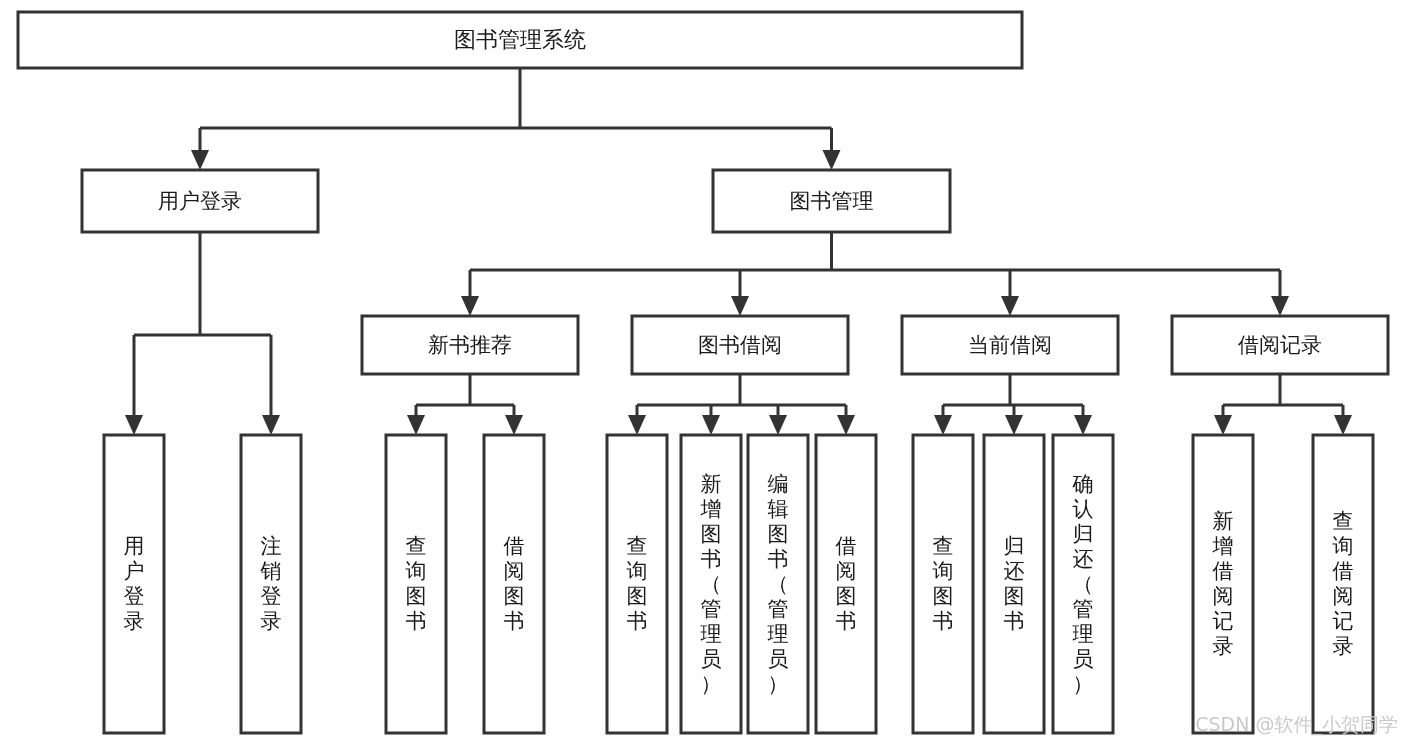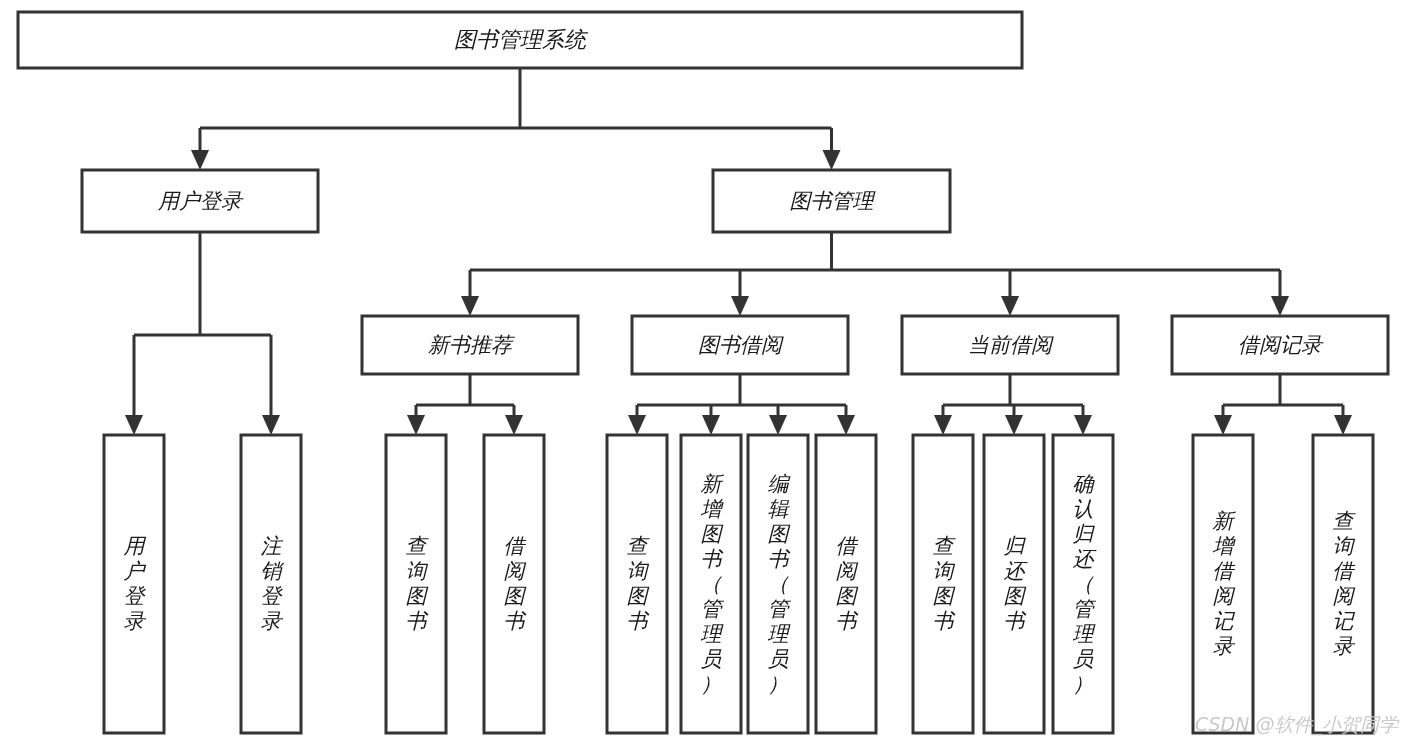--- a/index.html
+++ b/index.html
@@ -14,21 +14,20 @@
     position: relative;
     overflow: hidden;
     font-family: "DejaVu Sans", "Liberation Sans", sans-serif;
   }
   #diagram-root {
     position: absolute;
     left: 0;
     top: 0;
     width: 1405px;
     height: 609px;
-    font-style: italic;
   }
   svg.flow {
     display: block;
     width: 1405px;
     height: 747px;
     background: #ffffff;
   }
   .node-box {
     fill: #ffffff;
     stroke: #333333;

